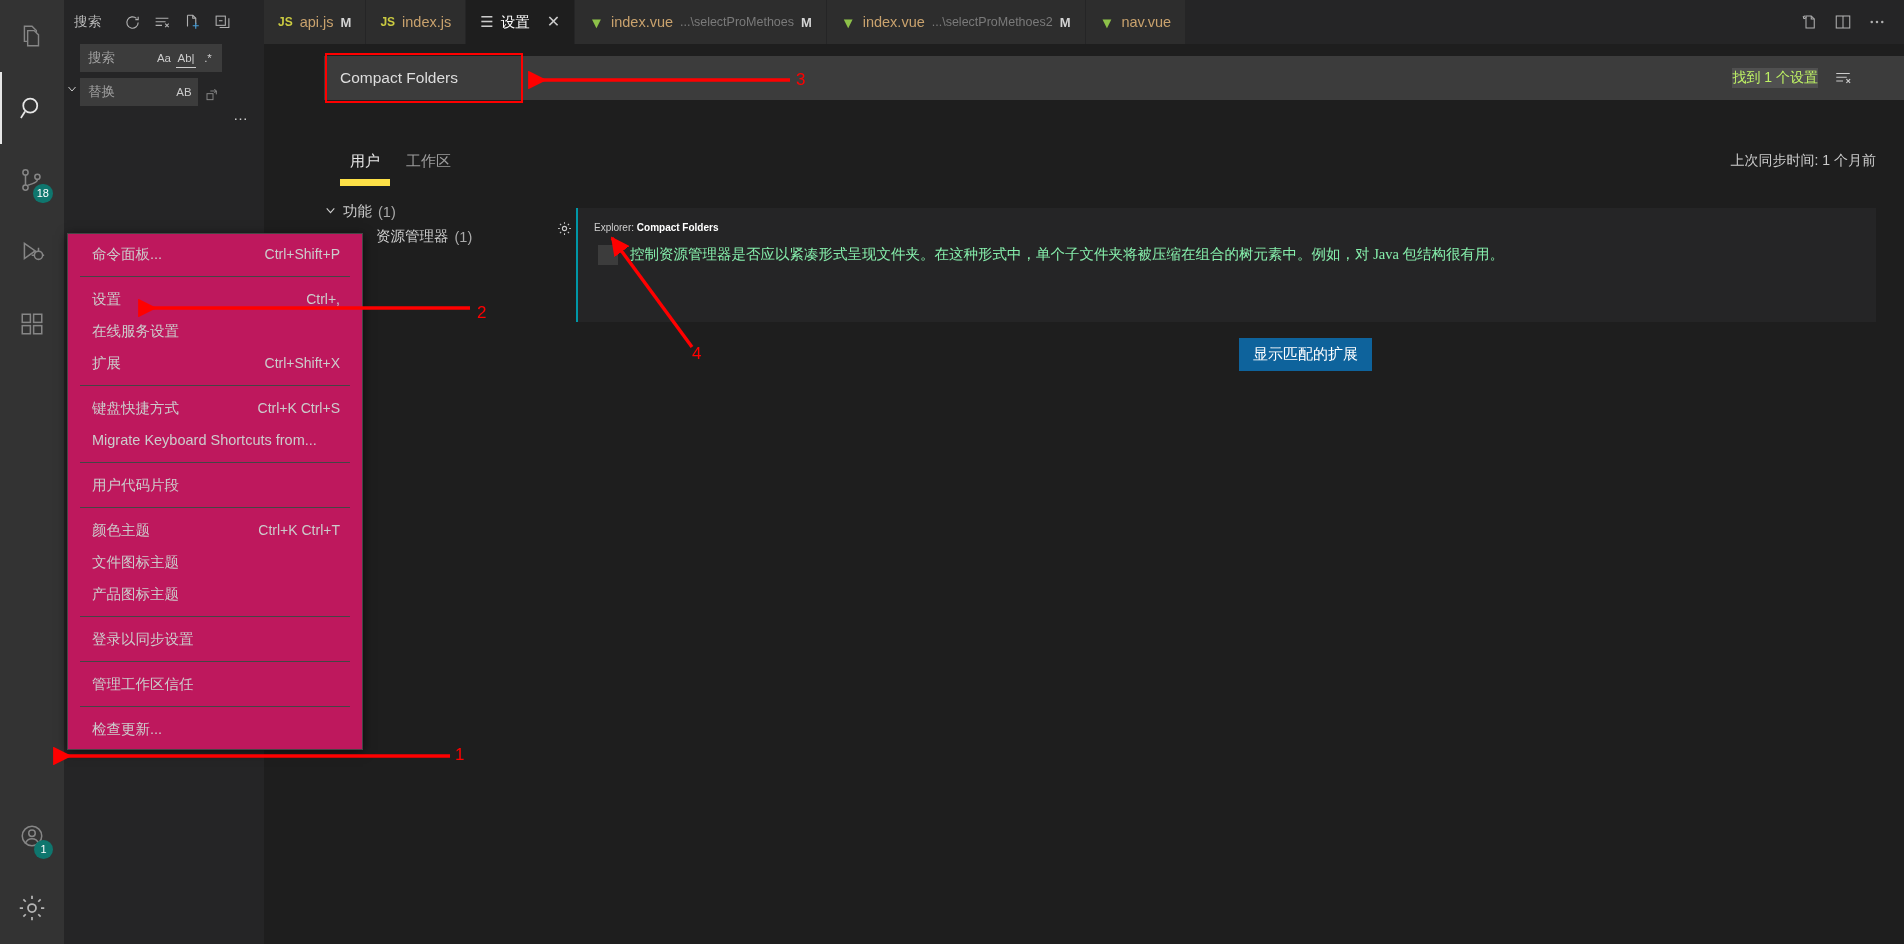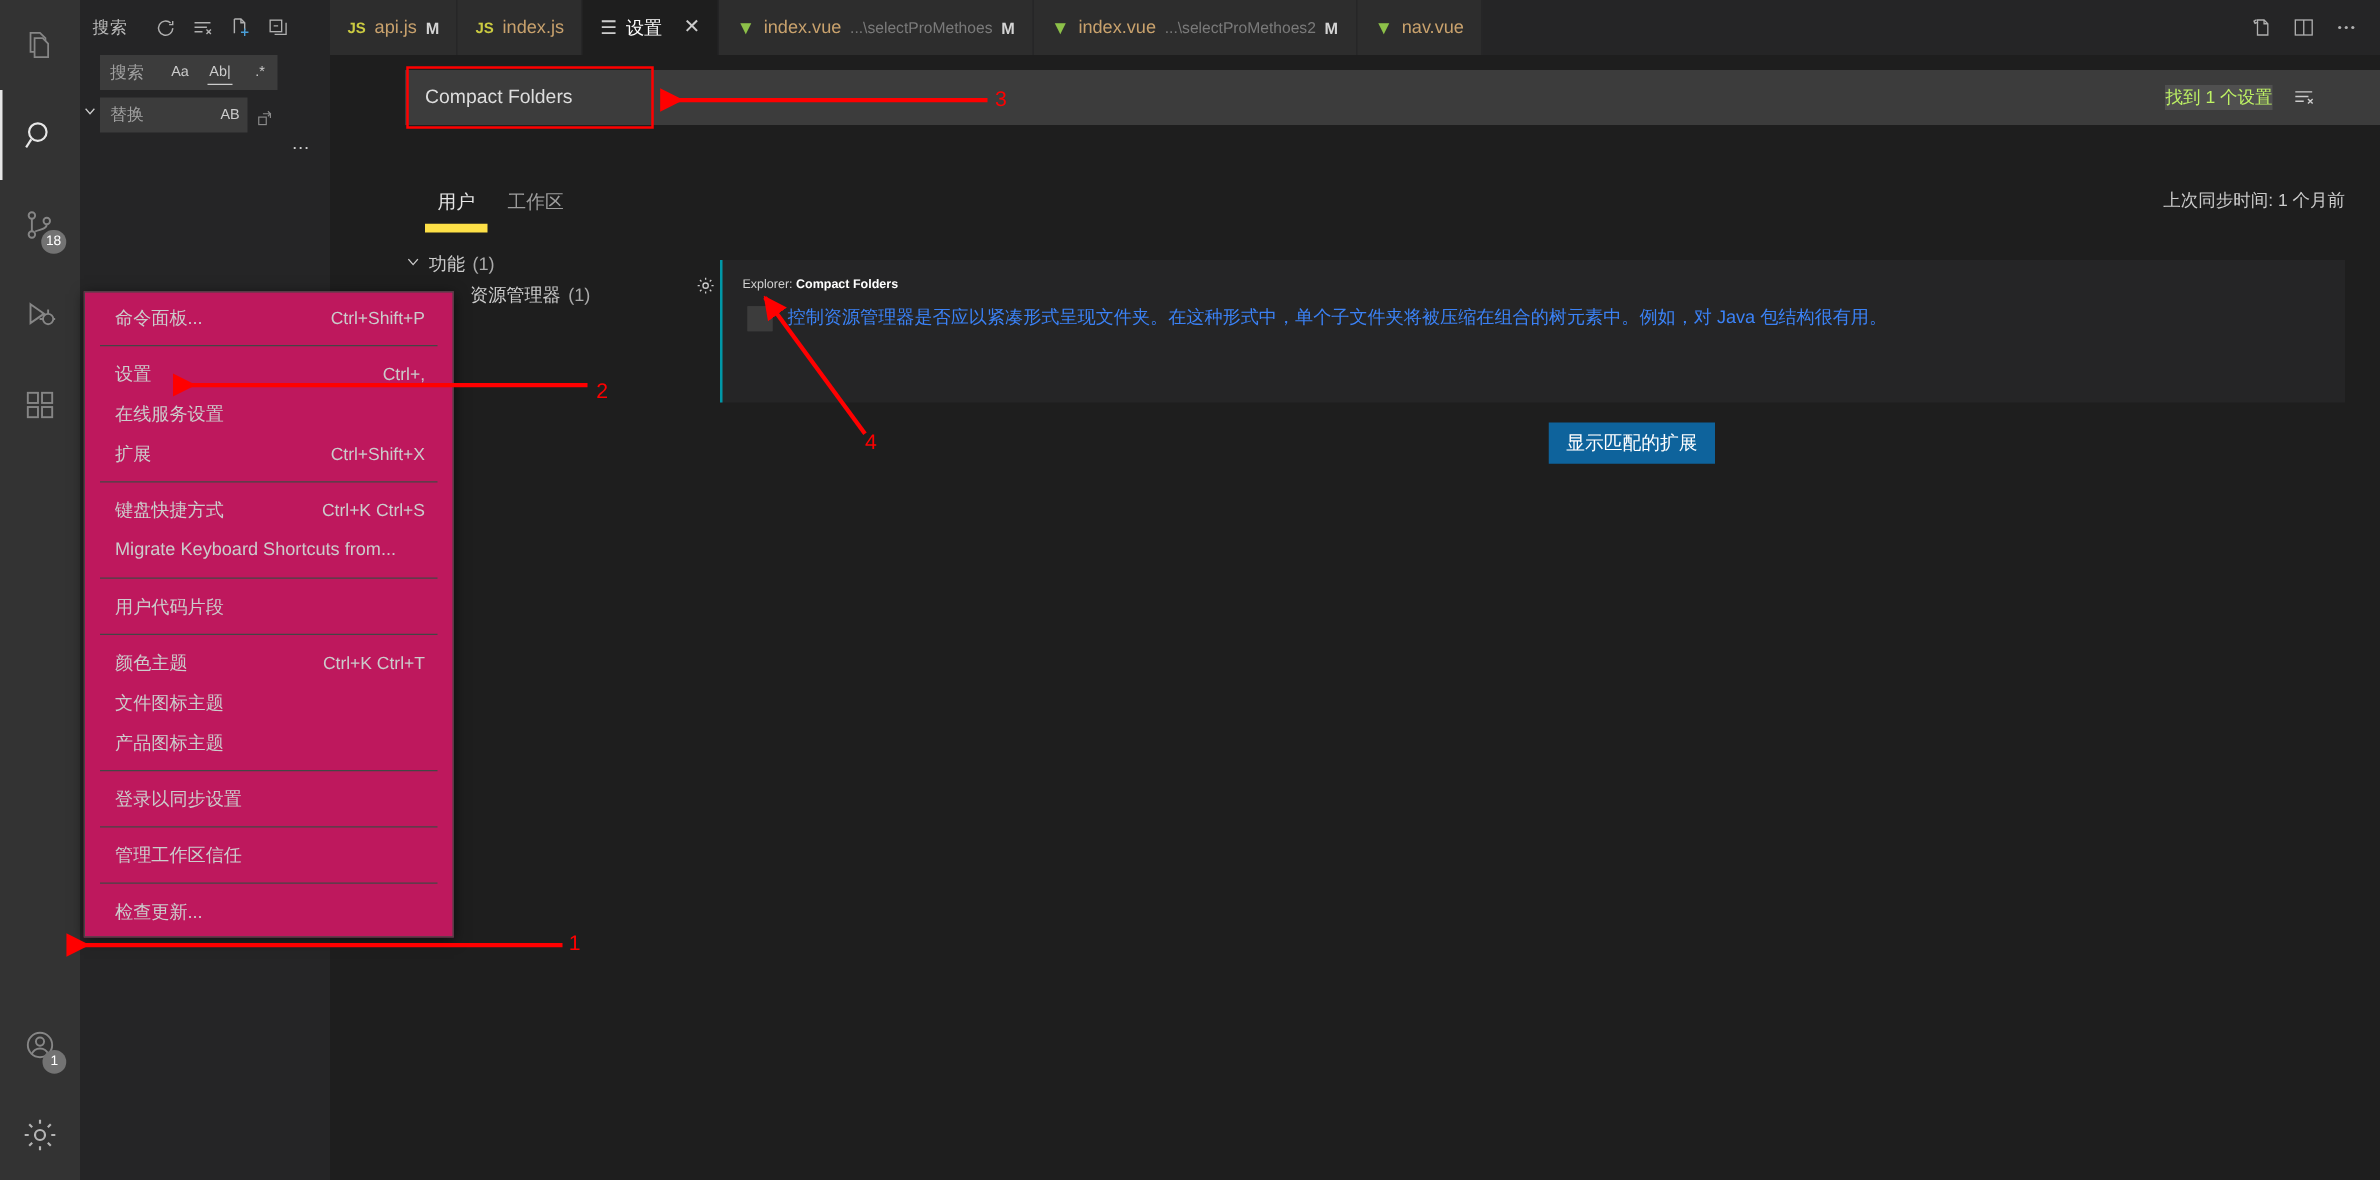--- a/index.html
+++ b/index.html
@@ -11,21 +11,21 @@
   #activity-bar{
     position:absolute; left:0; top:0; width:64px; height:944px;
     background:#333333; display:flex; flex-direction:column; align-items:center;
   }
   .act-item{ width:64px; height:72px; display:flex; align-items:center; justify-content:center;
     position:relative; cursor:pointer; }
   .act-item.active::before{ content:""; position:absolute; left:0; top:0; bottom:0; width:2px; background:#e7e7e7; }
   .act-item svg{ display:block; }
   .act-badge{
     position:absolute; right:11px; bottom:13px; min-width:19px; height:19px; border-radius:10px;
-    background:#737373; color:#fff; font-size:11px; line-height:19px; text-align:center;
+    background:#0f766e; color:#fff; font-size:11px; line-height:19px; text-align:center;
     padding:0 4px; font-family:"Liberation Sans",sans-serif;
   }
   #activity-bottom{ position:absolute; bottom:0; left:0; width:64px; }
 
   
   #side-bar{
     position:absolute; left:64px; top:0; width:200px; height:944px;
     background:#252526;
   }
   #side-title-row{
@@ -37,21 +37,21 @@
   .sw-row{ display:flex; align-items:center; margin-left:16px; }
   .sw-toggle{ width:16px; height:62px; display:flex; align-items:center; justify-content:center;
      position:absolute; left:0; top:14px; cursor:pointer; }
   .sw-field{
     position:relative; height:28px; background:#3c3c3c; display:flex; align-items:center;
     padding:0 4px 0 8px; margin-bottom:6px;
   }
   .sw-field.search{ width:142px; }
   .sw-field.replace{ width:118px; }
   .sw-ph{ font-size:13.5px; color:#a0a0a0; flex:1; }
-  .sw-icons{ display:flex; align-items:flex-end; gap:12px; }
+  .sw-icons{ display:flex; align-items:flex-end; gap:2px; }
   .sw-icon{ width:20px; height:20px; display:flex; align-items:center; justify-content:center;
      font-size:11.5px; color:#cccccc; cursor:pointer; }
   .sw-icon.boxed{ border-bottom:1px solid #cccccc; }
   .replace-btn{ width:22px; height:22px; display:flex; align-items:center; justify-content:center;
      margin-left:4px; cursor:pointer; }
   #sw-more{ text-align:right; color:#cccccc; font-size:15px; letter-spacing:2px; padding-right:6px;
      line-height:10px; margin-top:-2px; cursor:pointer;}
 
   
   #tab-bar{
@@ -122,21 +122,21 @@
   #setting-card::before{
     content:""; position:absolute; left:0; top:0; bottom:0; width:2px; background:#0097a7;
   }
   #setting-title{ font-size:10px; color:#cfcfcf; margin-left:4px; }
   #setting-title b{ color:#ffffff; }
   #setting-body{ display:flex; gap:12px; margin-top:10px; margin-left:8px; }
   #setting-checkbox{
     width:20px; height:20px; background:#3c3c3c; border:1px solid #3c3c3c; flex:0 0 auto;
     margin-top:2px; cursor:pointer;
   }
-  #setting-desc{ font-size:14.5px; line-height:1.55; color:#3b82f6; max-width:900px; }
+  #setting-desc{ font-size:14.5px; line-height:1.55; color:#86efac; max-width:900px;font-family:Liberation Serif, serif; }
   #show-ext-btn{
     position:absolute; left:975px; top:294px; background:#0e639c; color:#ffffff;
     font-size:15px; padding:7px 14px; cursor:pointer;
   }
 
   
   #context-menu{
     position:absolute; left:67px; top:233px; width:296px; background:#be185d;
     border:1px solid #454545; box-shadow:0 2px 10px rgba(0,0,0,.6);
     padding:4px 0; z-index:40;

